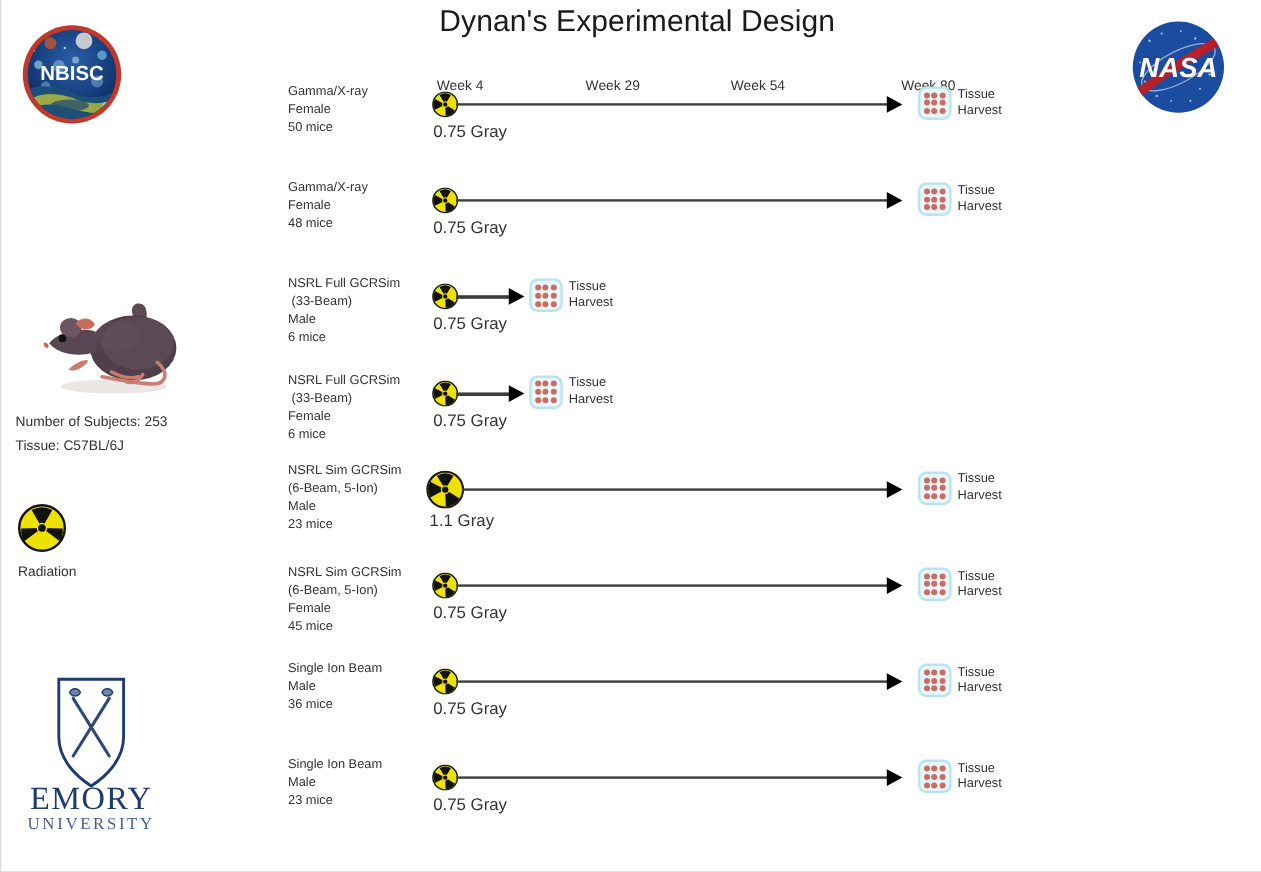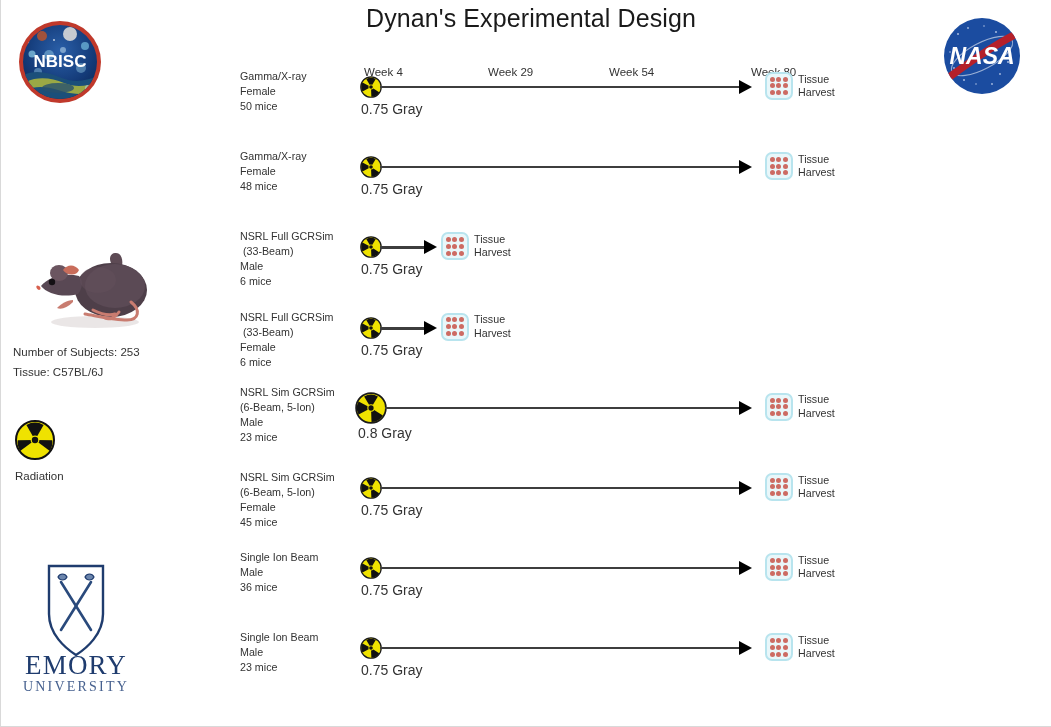--- a/index.html
+++ b/index.html
@@ -450,21 +450,21 @@
             <circle cx="20" cy="20" r="18.6" fill="#efe200" stroke="#1a1a1a" stroke-width="2.2"></circle>
             <g fill="#111111">
               <path d="M20 20 L28.6 5.6 A16.6 16.6 0 0 0 11.4 5.6 Z"></path>
               <path d="M20 20 L35.5 28.2 A16.6 16.6 0 0 0 35.5 11.8 Z" transform="rotate(60 20 20)"></path>
               <path d="M20 20 L35.5 28.2 A16.6 16.6 0 0 0 35.5 11.8 Z" transform="rotate(180 20 20)"></path>
             </g>
             <circle cx="20" cy="20" r="4.6" fill="#efe200"></circle>
             <circle cx="20" cy="20" r="3.3" fill="#111111"></circle>
           </svg>
         </div>
-        <div class="dose-label" style="left: 345px; top: 36px;">0.8 Gray</div>
+        <div class="dose-label" style="left: 345px; top: 36px;">1.1 Gray</div>
         <div class="timeline" style="left: 372px; top: 18px; width: 355px; height: 2px;"></div>
         <div class="arrowhead" style="left: 726px; top: 12px;"></div>
         <div class="harvest" style="left: 752px; top: 4px;">
           <div class="plate">
             <span class="well"></span>
             <span class="well"></span>
             <span class="well"></span>
             <span class="well"></span>
             <span class="well"></span>
             <span class="well"></span>

